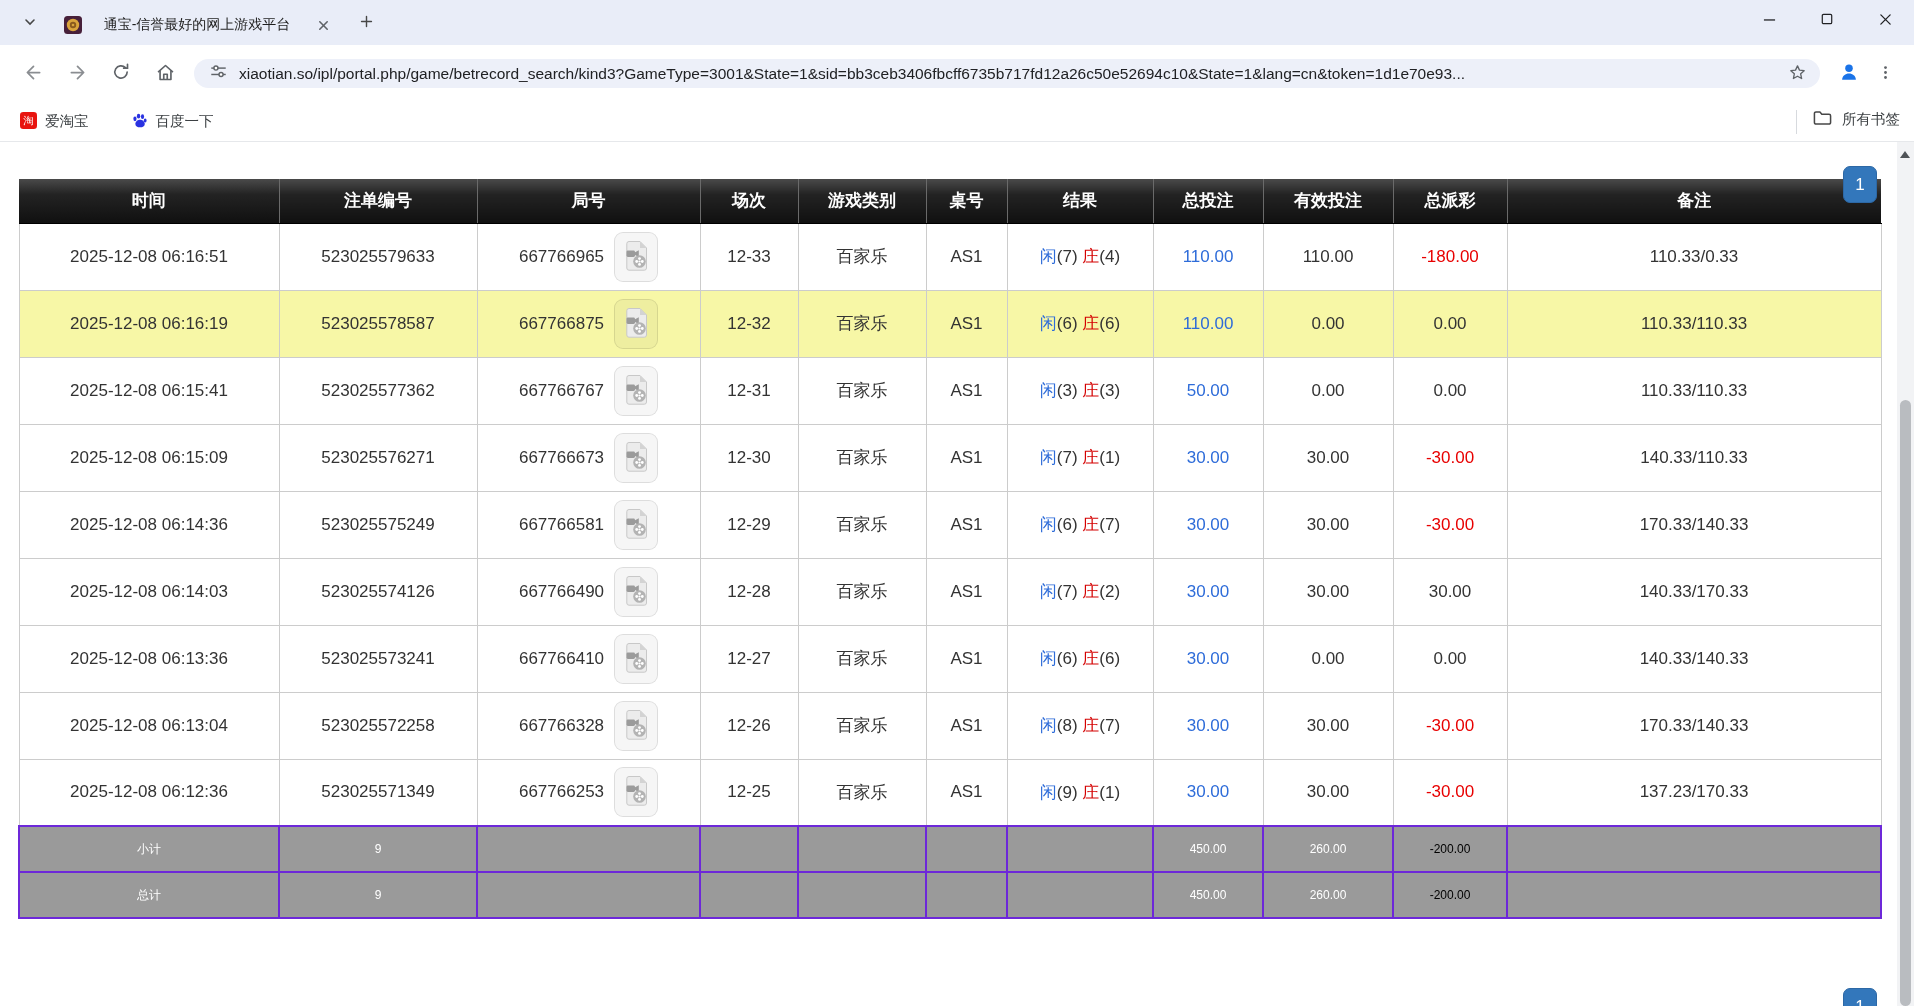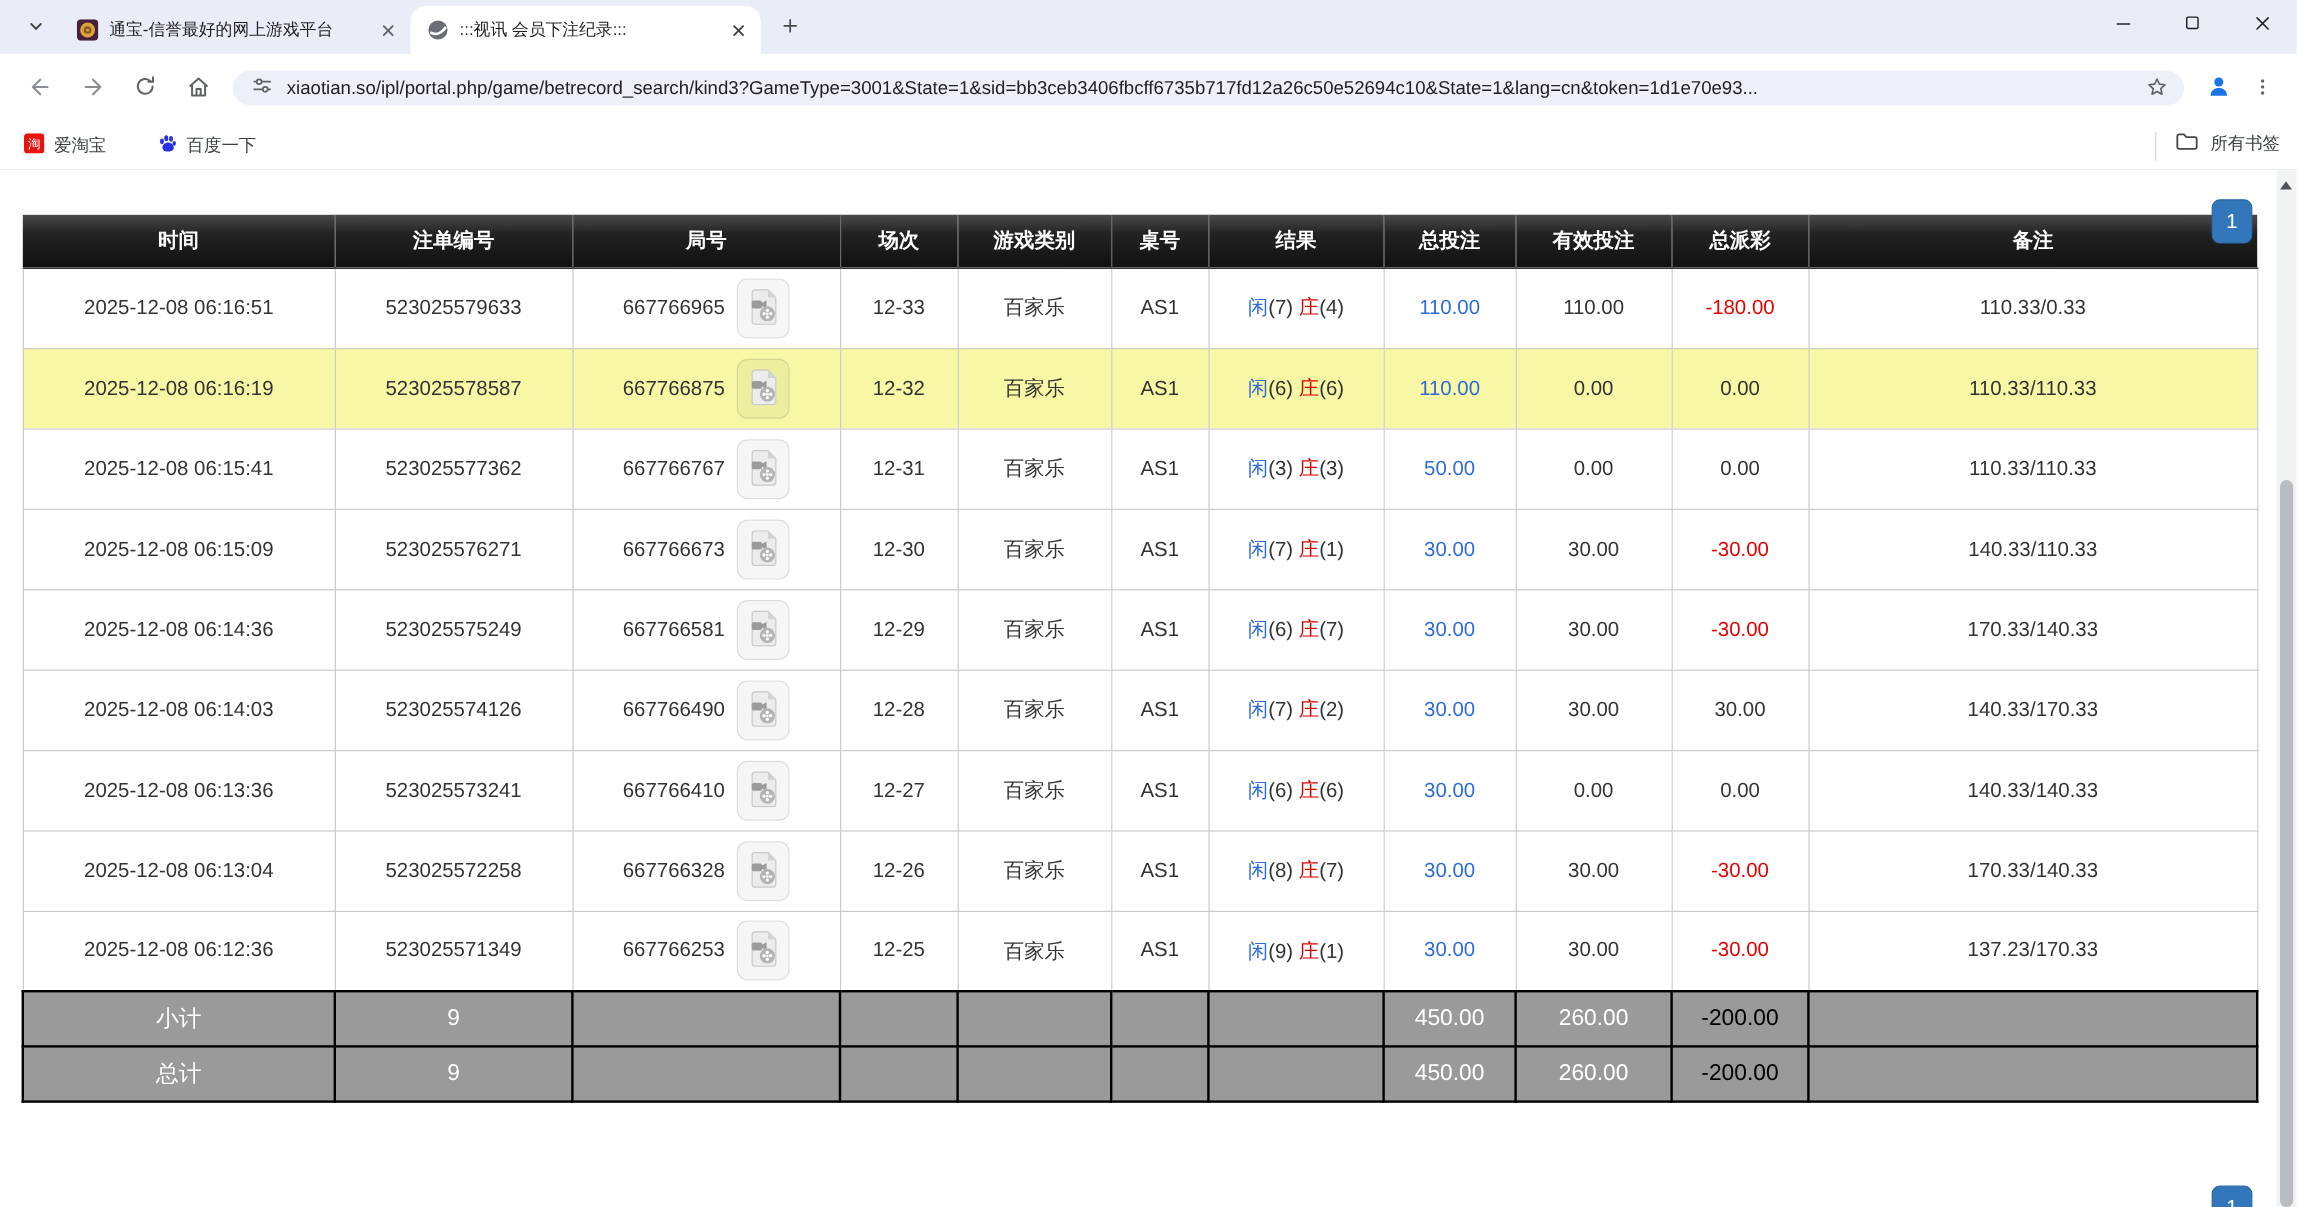--- a/index.html
+++ b/index.html
@@ -18,21 +18,21 @@
 
   
   .tabstrip{height:45px;background:#e9edf8;display:flex;align-items:flex-end;
     padding-left:8px;position:relative;}
   .tab-search{width:36px;height:36px;margin:0 2px 4px 4px;border:none;background:transparent;
     display:flex;align-items:center;justify-content:center;border-radius:50%;}
   .tab{display:flex;align-items:center;gap:9px;height:40px;width:292px;
     padding:0 8px 0 14px;font-size:14px;color:#1f1f1f;}
   .tab.active{background:#fff;border-radius:13px 13px 0 0;}
   .favicon{width:18px;height:18px;flex:none;display:block}
-  .tab-title{flex:1;overflow:hidden;white-space:nowrap;text-overflow:clip;}
+  .tab-title{flex:1;overflow:hidden;white-space:nowrap;text-overflow:clip;text-align:center;}
   .tab-close{width:22px;height:22px;border:none;background:transparent;border-radius:50%;
     display:flex;align-items:center;justify-content:center;flex:none}
   .new-tab{width:36px;height:36px;margin:0 0 4px 6px;border:none;background:transparent;
     display:flex;align-items:center;justify-content:center;border-radius:50%;}
   .drag-region{flex:1;height:100%}
   .win-controls{display:flex;align-self:flex-start;height:38px}
   .win-btn{width:58px;height:38px;border:none;background:transparent;
     display:flex;align-items:center;justify-content:center}
 
   
@@ -64,21 +64,21 @@
   table{border-collapse:collapse;table-layout:fixed;width:1862px;margin:37px 0 0 18px;
     font-size:17px;color:#333}
   thead th{background:linear-gradient(180deg,#4a4a4a 0%,#232323 35%,#101010 100%);
     color:#fff;font-size:17px;font-weight:bold;height:44px;border-right:1px solid #6a6a6a;
     border-bottom:1px solid #000;}
   thead th:last-child{border-right:none}
   tbody td{height:67px;text-align:center;border:1px solid #ccc;background:#fff;
     vertical-align:middle;}
   tbody tr.highlight td{background:var(--highlight-yellow)}
   tfoot td{height:46px;background:var(--summary-gray);color:#fff;text-align:center;
-    border:2px solid #000000;font-size:19px;}
+    border:2px solid #6d28d9;font-size:12px;}
   .blue{color:var(--link-blue)}
   .red{color:var(--loss-red)}
   tfoot td.red{color:#000000}
   .res-p{color:var(--link-blue)}
   .res-b{color:var(--banker-red)}
   .round-wrap{display:flex;align-items:center;justify-content:center;gap:10px}
   .video-btn{width:44px;height:50px;border-radius:9px;border:1px solid rgba(0,0,0,0.10);
     background:rgba(0,0,0,0.035);display:flex;align-items:center;justify-content:center;padding:0}
 
   
@@ -111,34 +111,20 @@
         </svg>
     </span>
     <span class="tab-title">通宝-信誉最好的网上游戏平台</span>
     <button class="tab-close">
       <svg width="13" height="13" viewBox="0 0 14 14" stroke="#5f6368" stroke-width="1.7" stroke-linecap="round">
           <path d="M3 3 l8 8 M11 3 l-8 8"></path>
         </svg>
     </button>
   </div>
 
-  <div class="tab active">
-    <span class="favicon">
-      <svg width="18" height="18" viewBox="0 0 18 18">
-          <circle cx="9" cy="9" r="8" fill="#6b6f75"></circle>
-          <path d="M2.5 11 C 7 13.5 12 12 15.5 6.5" stroke="#fff" stroke-width="2.2" fill="none"></path>
-        </svg>
-    </span>
-    <span class="tab-title">:::视讯 会员下注纪录:::</span>
-    <button class="tab-close">
-      <svg width="13" height="13" viewBox="0 0 14 14" stroke="#3c4043" stroke-width="1.7" stroke-linecap="round">
-          <path d="M3 3 l8 8 M11 3 l-8 8"></path>
-        </svg>
-    </button>
-  </div>
 
   <button class="new-tab">
     <span>
       <svg width="17" height="17" viewBox="0 0 24 24" stroke="#474747" stroke-width="2" stroke-linecap="round">
           <path d="M12 5 v14 M5 12 h14"></path>
         </svg>
     </span>
   </button>
 
   <div class="drag-region"></div>

